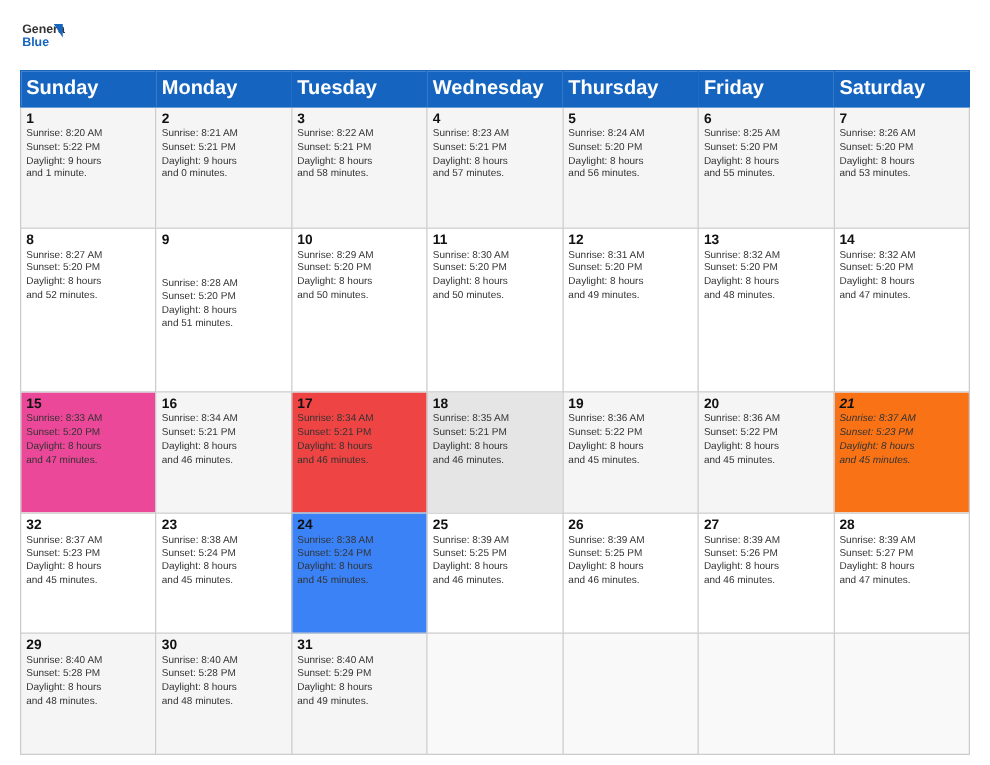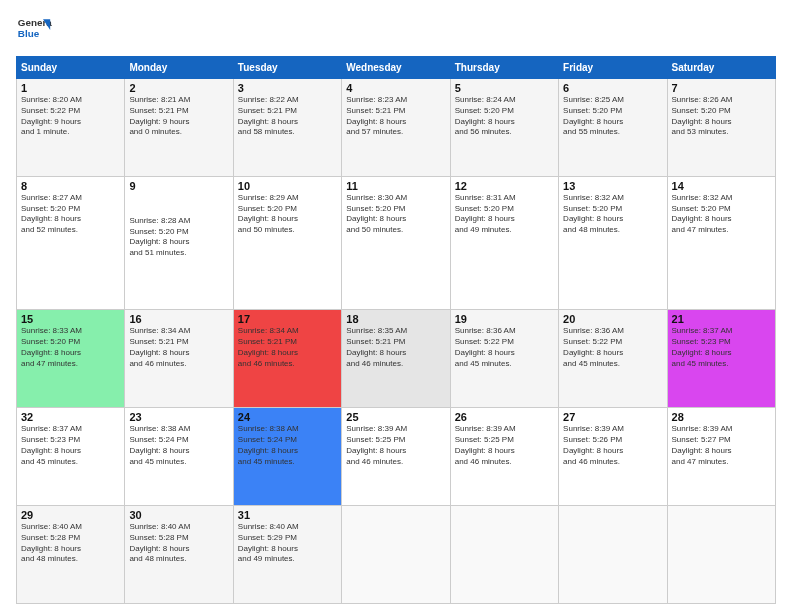--- a/index.html
+++ b/index.html
@@ -39,21 +39,21 @@
     }
     .calendar {
       flex: 1;
       border-collapse: collapse;
       width: 100%;
       table-layout: fixed;
     }
     .calendar th {
       background-color: #1565c0;
       color: #fff;
-      font-size: 10px;
+      font-size: 16px;
       font-weight: bold;
       padding: 5px 4px;
       text-align: left;
       border: 1px solid #1565c0;
     }
     .calendar td {
       border: 1px solid #ccc;
       vertical-align: top;
       padding: 3px 4px;
       font-size: 8.5px;
@@ -218,21 +218,21 @@
           </td>
           <td style="background: rgb(255, 255, 255);">
             <span class="day-num">14</span>
             <div class="day-info" style="white-space: pre-line;">Sunrise: 8:32 AM
 Sunset: 5:20 PM
 Daylight: 8 hours
 and 47 minutes.</div>
           </td>
         </tr>
         <tr>
-          <td style="background: #86efac;">
+          <td style="background: #ec4899;">
             <span class="day-num">15</span>
             <div class="day-info" style="white-space: pre-line;">Sunrise: 8:33 AM
 Sunset: 5:20 PM
 Daylight: 8 hours
 and 47 minutes.</div>
           </td>
           <td style="background: rgb(245, 245, 245);">
             <span class="day-num">16</span>
             <div class="day-info" style="white-space: pre-line;">Sunrise: 8:34 AM
 Sunset: 5:21 PM
@@ -260,21 +260,21 @@
 Daylight: 8 hours
 and 45 minutes.</div>
           </td>
           <td style="background: rgb(245, 245, 245);">
             <span class="day-num">20</span>
             <div class="day-info" style="white-space: pre-line;">Sunrise: 8:36 AM
 Sunset: 5:22 PM
 Daylight: 8 hours
 and 45 minutes.</div>
           </td>
-          <td style="background: #d946ef;">
+          <td style="background: #f97316; font-style: italic;">
             <span class="day-num">21</span>
             <div class="day-info" style="white-space: pre-line;">Sunrise: 8:37 AM
 Sunset: 5:23 PM
 Daylight: 8 hours
 and 45 minutes.</div>
           </td>
         </tr>
         <tr>
           <td style="background: rgb(255, 255, 255);">
             <span class="day-num">32</span>

